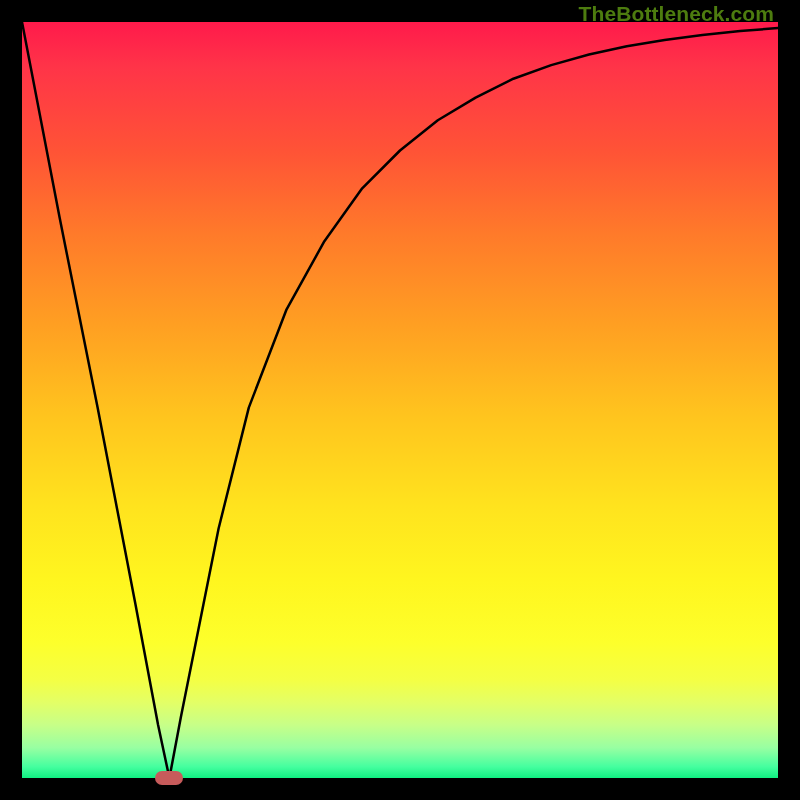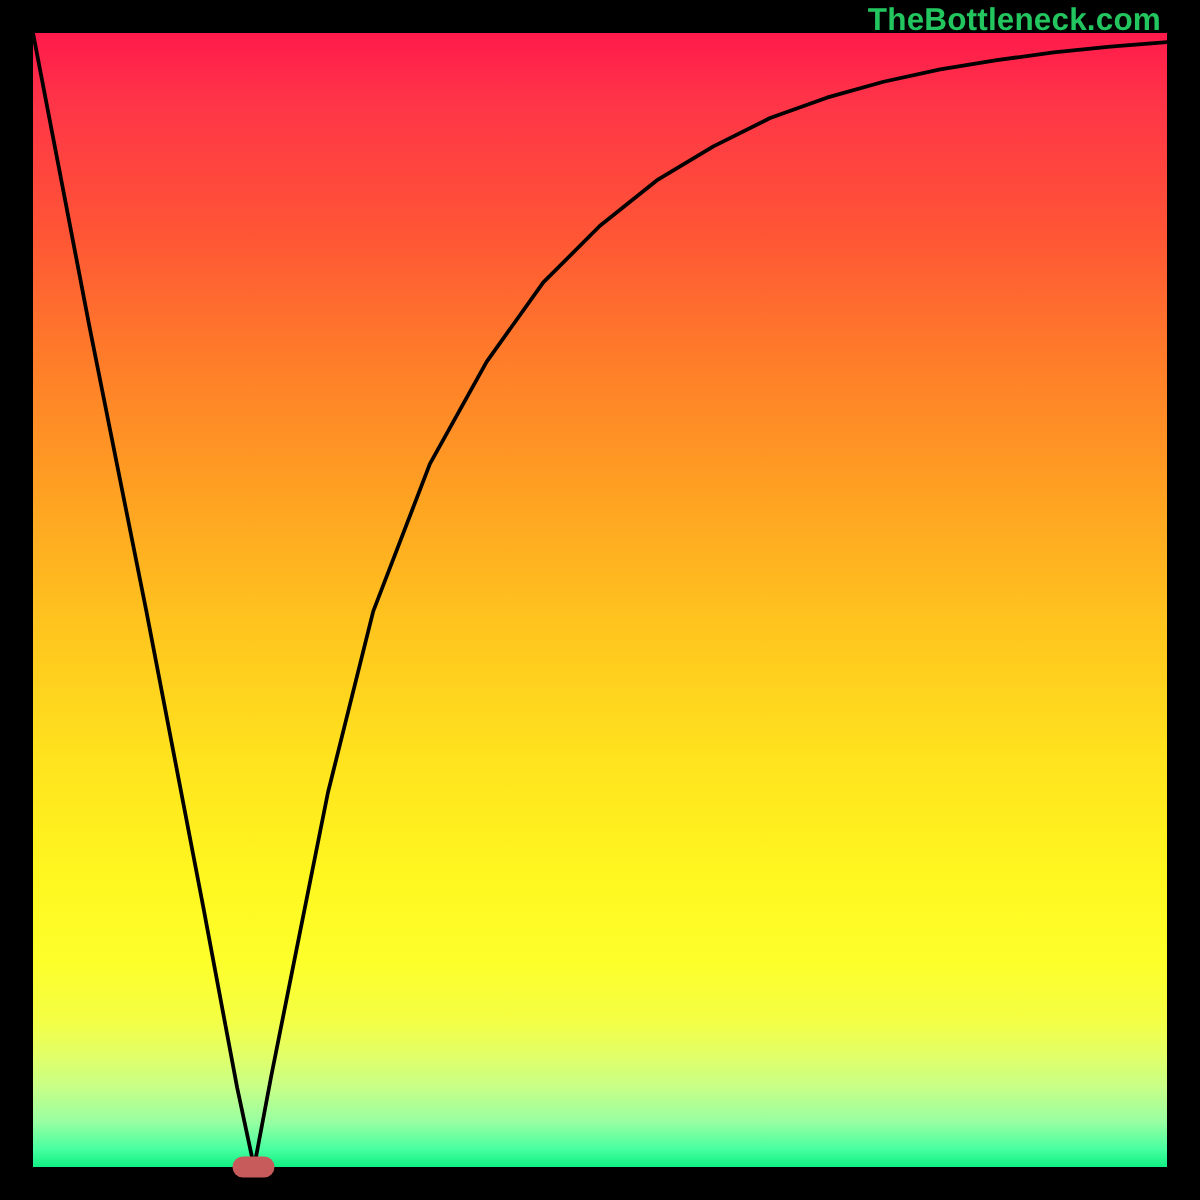--- a/index.html
+++ b/index.html
@@ -44,21 +44,21 @@
     position: absolute;
     inset: 0;
   }
   .watermark {
     position: absolute;
     top: 2px;
     right: 26px;
     font-family: Arial, Helvetica, sans-serif;
     font-size: 21px;
     font-weight: 600;
-    color: #22c55e;
+    color: #4d7c0f;
     letter-spacing: 0.1px;
   }
   .marker {
     position: absolute;
     width: 28px;
     height: 14px;
     border-radius: 7px;
     background: #c75b5b;
     transform: translate(-50%, -50%);
   }

